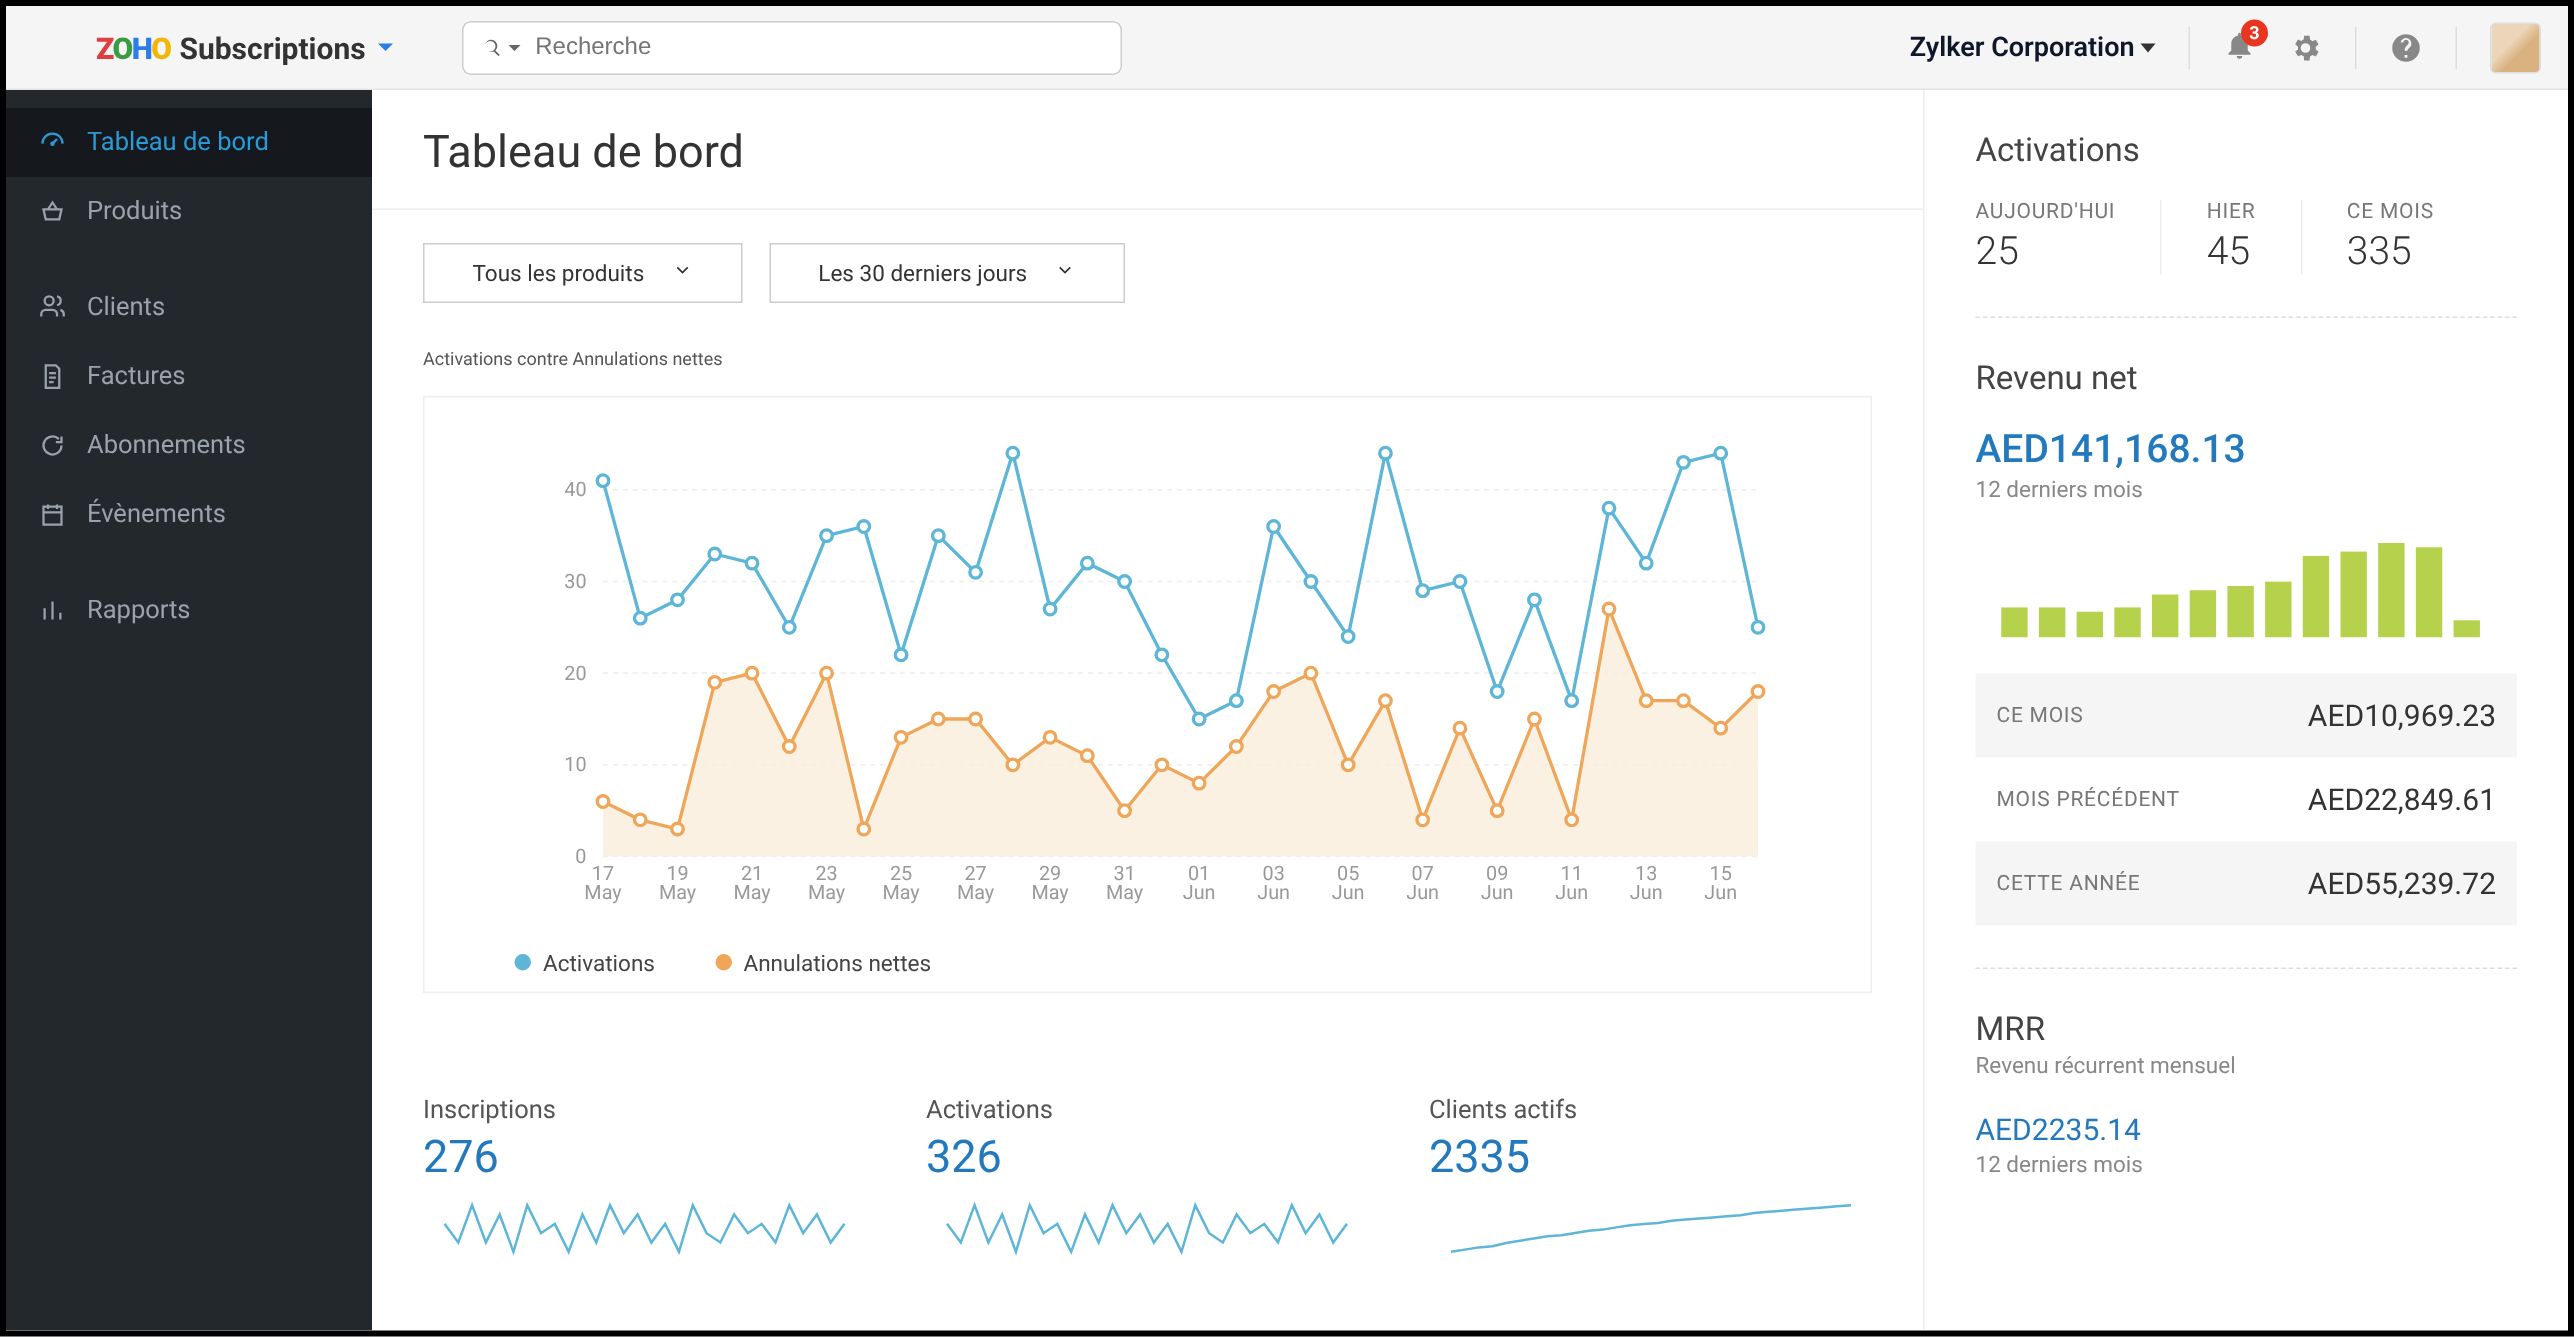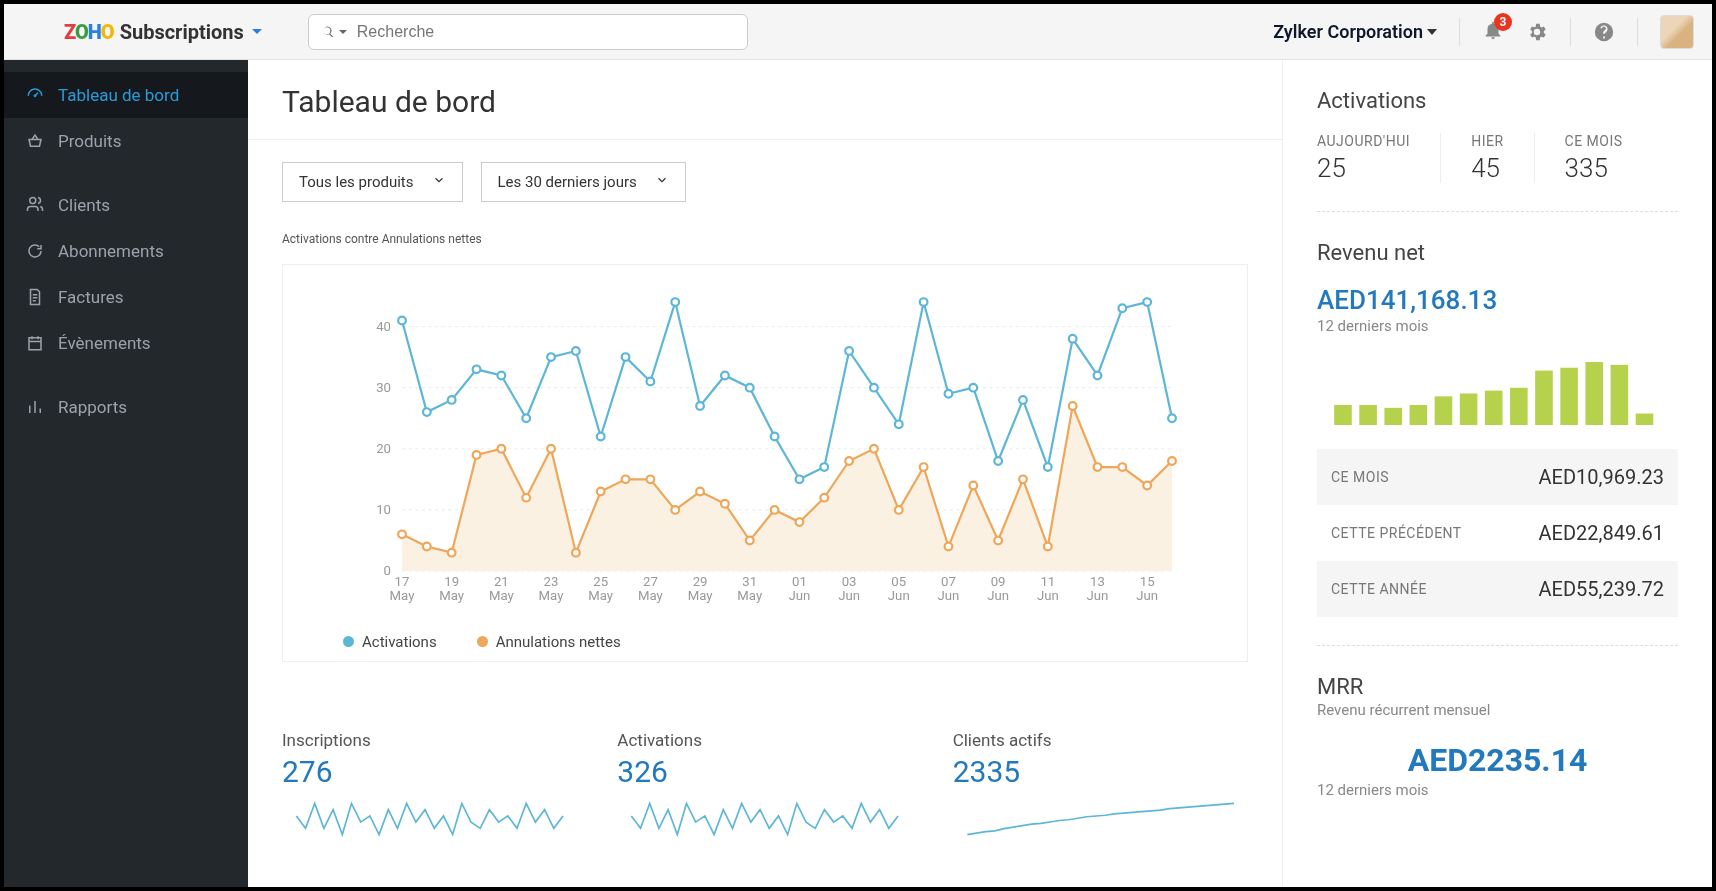--- a/index.html
+++ b/index.html
@@ -30,21 +30,21 @@
 .side-item.active { background: #15191d; color: #2b9bd8; }
 .side-item svg { width: 18px; height: 18px; fill: currentColor; stroke: currentColor; }
 .side-spacer { height: 18px; }
 
 .main { flex: 1; display: flex; overflow: hidden; }
 .content { flex: 1; padding: 24px 34px; overflow-y: auto; }
 .page-title { font-size: 30px; font-weight: 400; color: #333; margin-bottom: 20px; }
 .page-divider { height: 1px; background: #eee; margin: 0 -34px 22px; }
 
 .filters { display: flex; gap: 18px; margin-bottom: 30px; }
-.filter-pill { border: 1px solid #ccc; background: #fff; padding: 10px 16px; font-size: 15px; color: #333; display: flex; align-items: center; gap: 18px; cursor: pointer; }
+.filter-pill { border: 1px solid #ccc; background: #fff; padding: 10px 32px; font-size: 15px; color: #333; display: flex; align-items: center; gap: 18px; cursor: pointer; }
 .chev-down { display: inline-block; }
 .chev-down svg { width: 14px; height: 14px; stroke: #333; stroke-width: 2; fill: none; }
 
 .chart-section-title { font-size: 12px; color: #555; margin-bottom: 18px; font-weight: 400; }
 .chart-card { border: 1px solid #eee; padding: 20px 10px 10px; }
 #main-chart { width: 100%; height: 330px; }
 .legend { display: flex; gap: 40px; margin-top: 14px; margin-left: 50px; font-size: 15px; color: #444; align-items: center; }
 .legdot { width: 11px; height: 11px; border-radius: 50%; display: inline-block; margin-right: 8px; }
 .legdot.blue { background: #5db6d8; }
 .legdot.orange { background: #efa659; }
@@ -66,21 +66,21 @@
 .rev-big { font-size: 26px; color: #2279bd; font-weight: 500; }
 .rev-sub { font-size: 15px; color: #888; margin-top: 2px; }
 .bars-svg { width: 100%; height: 70px; margin-top: 20px; margin-bottom: 20px; }
 .rev-rows { }
 .rev-row { display: flex; justify-content: space-between; align-items: center; padding: 16px 14px; }
 .rev-row.alt { background: #f5f5f5; }
 .rev-row .k { font-size: 14px; color: #777; letter-spacing: 0.5px; }
 .rev-row .v { font-size: 20px; color: #333; }
 .mrr-title { font-size: 22px; color: #444; font-weight: 400; }
 .mrr-sub { font-size: 15px; color: #888; margin-top: 2px; }
-.mrr-val { font-size: 32px; color: #2279bd; font-weight: 700; margin-top: 22px; text-align: center; }
+.mrr-val { font-size: 20px; color: #2279bd; font-weight: 400; margin-top: 22px; }
 .mrr-val-sub { font-size: 15px; color: #888; margin-top: 2px; }
 
 .axis-txt { font-size: 12px; fill: #999; }
 </style>
 </head>
 <body>
 
 <div class="topbar">
   <div class="logo">
     <span class="z"><span class="o1">Z</span><span class="o2">O</span><span class="o3">H</span><span class="o4">O</span></span>
@@ -138,29 +138,29 @@
     </div>
     <div class="side-spacer"></div>
     <div class="side-item">
       <svg viewBox="0 0 24 24">
           <path fill="none" stroke-width="2" d="M16 20v-2a4 4 0 0 0-4-4H6a4 4 0 0 0-4 4v2M9 10a4 4 0 1 0-4-4 4 4 0 0 0 4 4zM22 20v-2a4 4 0 0 0-3-3.87M16 2.13A4 4 0 0 1 16 10"></path>
         </svg>
       <span>Clients</span>
     </div>
     <div class="side-item">
       <svg viewBox="0 0 24 24">
+          <path fill="none" stroke-width="2" d="M6 2h9l3 3v17H6zM9 9h6M9 13h6M9 17h4"></path>
+        </svg>
+      <span>Factures</span>
+    </div>
+    <div class="side-item">
+      <svg viewBox="0 0 24 24">
           <path fill="none" stroke-width="2" d="M20 12a8 8 0 1 1-2.34-5.66M20 4v5h-5"></path>
         </svg>
       <span>Abonnements</span>
-    </div>
-    <div class="side-item">
-      <svg viewBox="0 0 24 24">
-          <path fill="none" stroke-width="2" d="M6 2h9l3 3v17H6zM9 9h6M9 13h6M9 17h4"></path>
-        </svg>
-      <span>Factures</span>
     </div>
     <div class="side-item">
       <svg viewBox="0 0 24 24">
           <path fill="none" stroke-width="2" d="M4 5h16v16H4zM4 10h16M8 3v4M16 3v4"></path>
         </svg>
       <span>Évènements</span>
     </div>
     <div class="side-spacer"></div>
     <div class="side-item">
       <svg viewBox="0 0 24 24">
@@ -370,21 +370,21 @@
           <rect x="236.92307692307693" y="8.454545454545453" width="15.076923076923077" height="51.54545454545455" fill="#b6d14c"></rect>
           <rect x="258.46153846153845" y="50.18181818181818" width="15.076923076923077" height="9.818181818181818" fill="#b6d14c"></rect>
         </svg>
 
       <div class="rev-rows">
         <div class="rev-row alt">
           <span class="k">CE MOIS</span>
           <span class="v">AED10,969.23</span>
         </div>
         <div class="rev-row">
-          <span class="k">CETTE PRÉCÉDENT</span>
+          <span class="k">MOIS PRÉCÉDENT</span>
           <span class="v">AED22,849.61</span>
         </div>
         <div class="rev-row alt">
           <span class="k">CETTE ANNÉE</span>
           <span class="v">AED55,239.72</span>
         </div>
       </div>
 
       <hr class="hr-dash">
       <div class="mrr-title">MRR</div>

